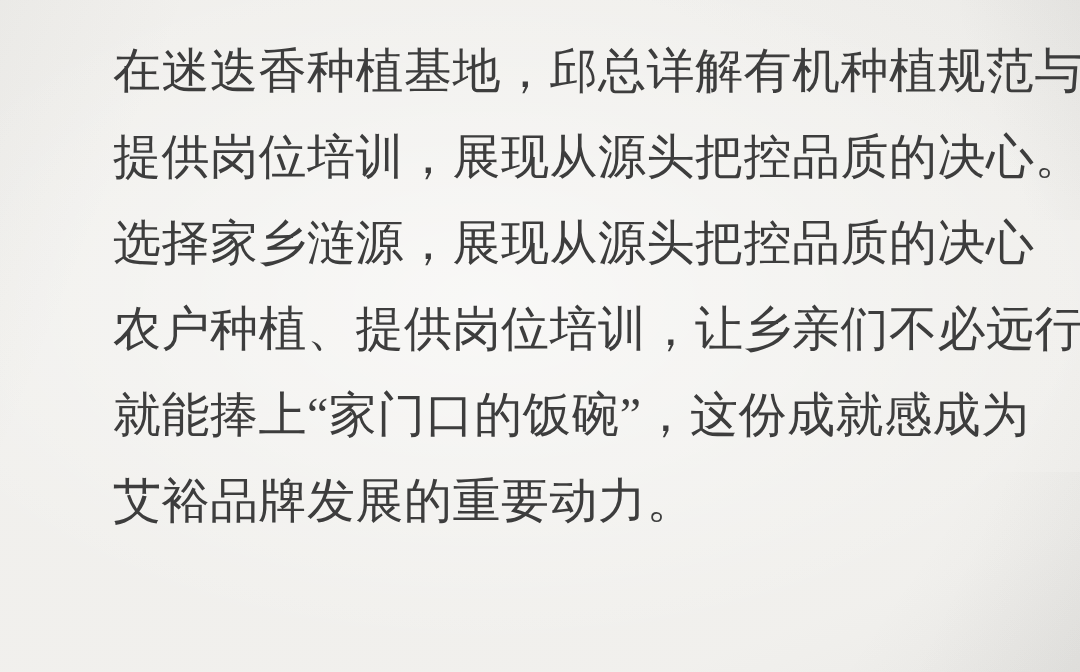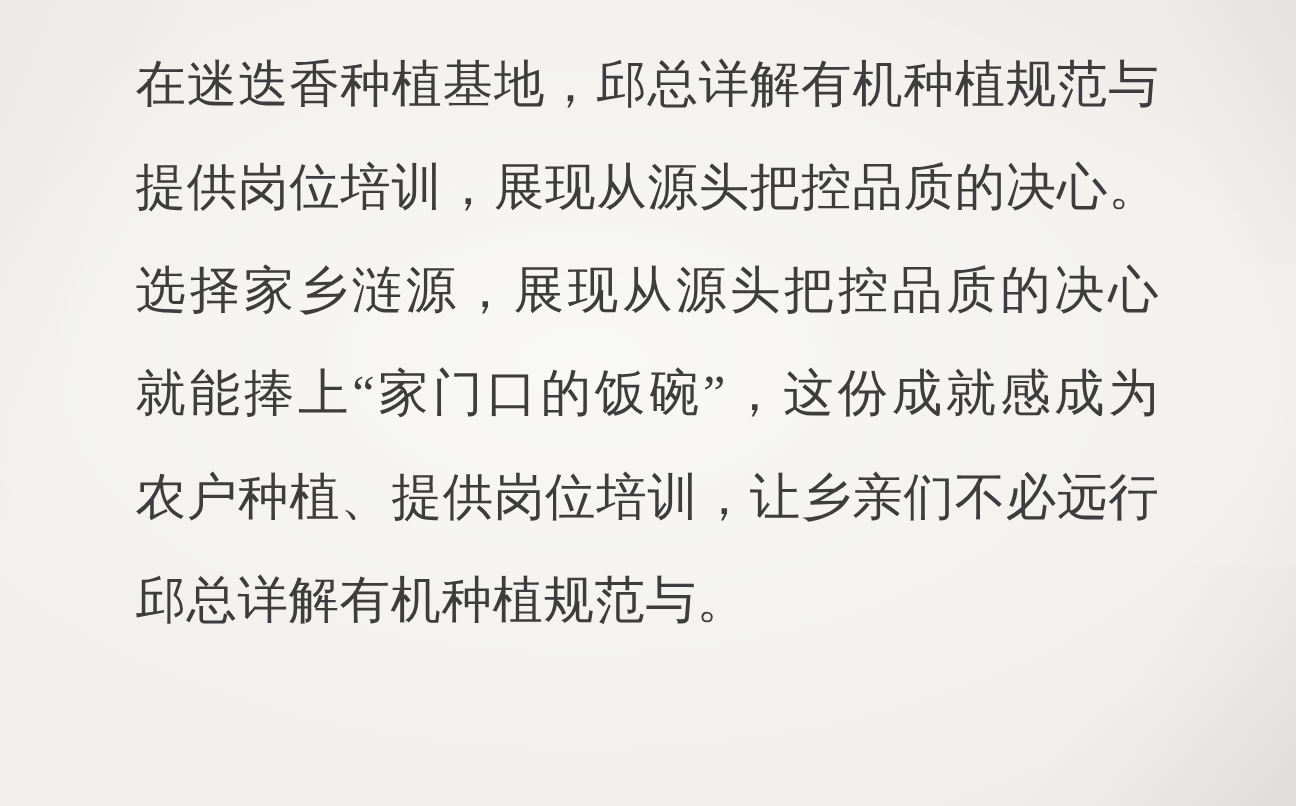--- a/index.html
+++ b/index.html
@@ -37,21 +37,21 @@
     bottom: 0; right: 0;
     width: 260px; height: 200px;
     background: linear-gradient(305deg, rgba(105,105,103,0.06), rgba(105,105,103,0) 60%);
   }
   .article {
     position: absolute;
     left: 113px;
     top: 28px;
     width: 853px;
     color: #3d3d3d;
-    font-size: 42px;
+    font-size: 48px;
     line-height: 86px;
     letter-spacing: 0.5px;
   }
   .text-line {
     text-align: justify;
     text-align-last: justify;
     text-justify: inter-ideograph;
     white-space: nowrap;
   }
   .text-line:last-child {
@@ -63,16 +63,16 @@
 
 <div class="paper">
   <div class="crease crease-tr"></div>
   <div class="crease crease-br"></div>
 </div>
 
 <div class="article">
   <div class="text-line">在迷迭香种植基地，邱总详解有机种植规范与</div>
   <div class="text-line">提供岗位培训，展现从源头把控品质的决心。</div>
   <div class="text-line">选择家乡涟源，展现从源头把控品质的决心</div>
+  <div class="text-line">农户种植、提供岗位培训，让乡亲们不必远行</div>
   <div class="text-line">就能捧上“家门口的饭碗”，这份成就感成为</div>
-  <div class="text-line">农户种植、提供岗位培训，让乡亲们不必远行</div>
-  <div class="text-line">邱总详解有机种植规范与。</div>
+  <div class="text-line">艾裕品牌发展的重要动力。</div>
 </div>
 
 </body></html>

